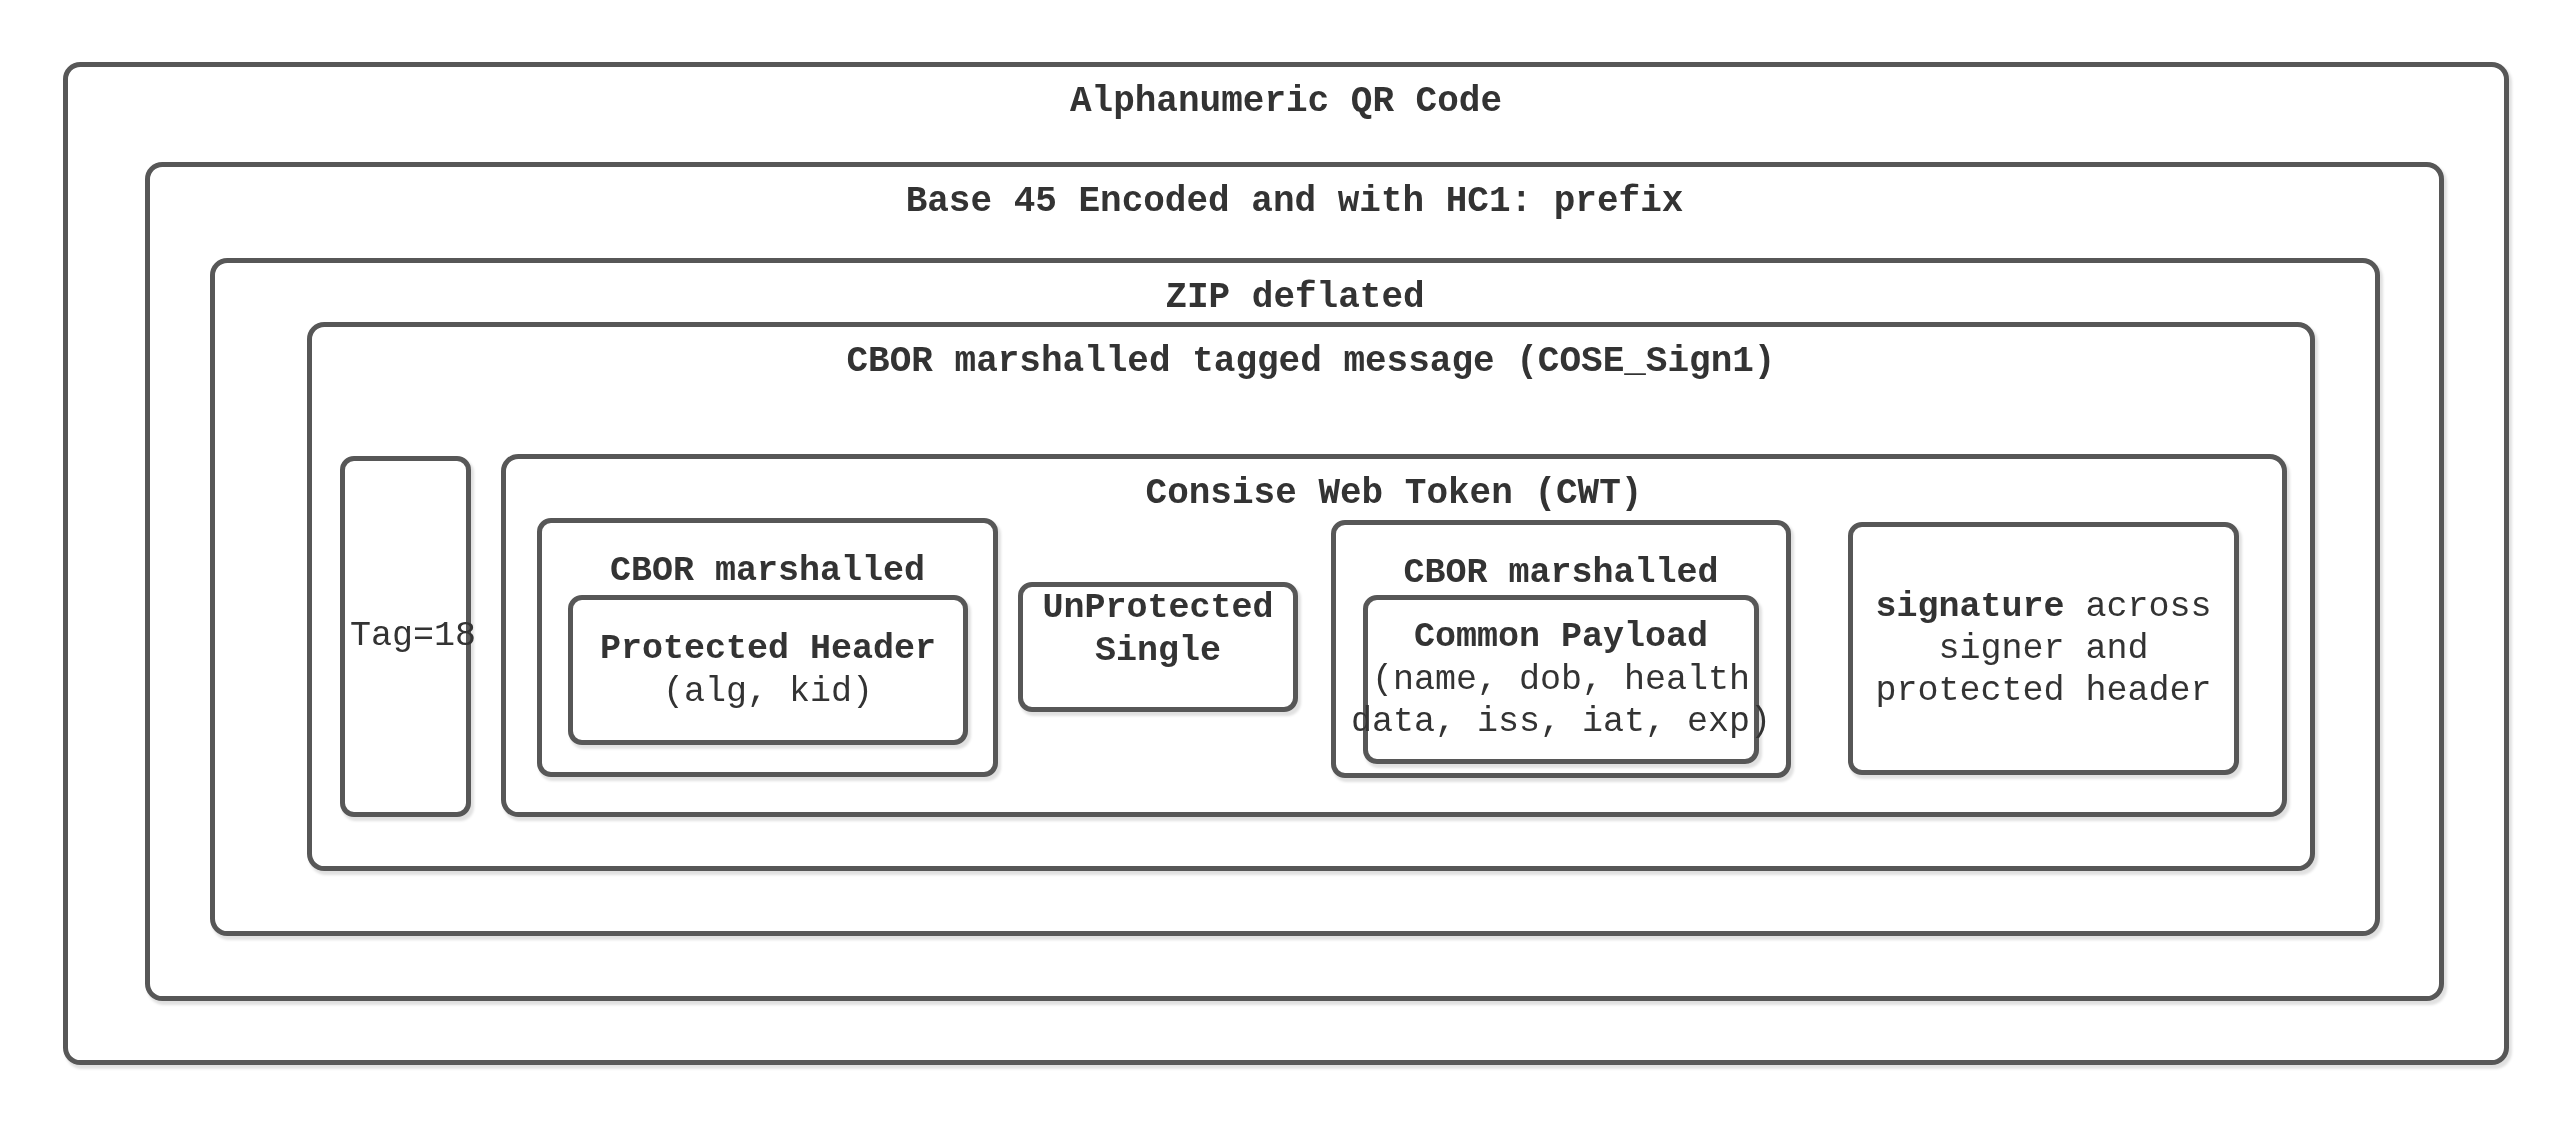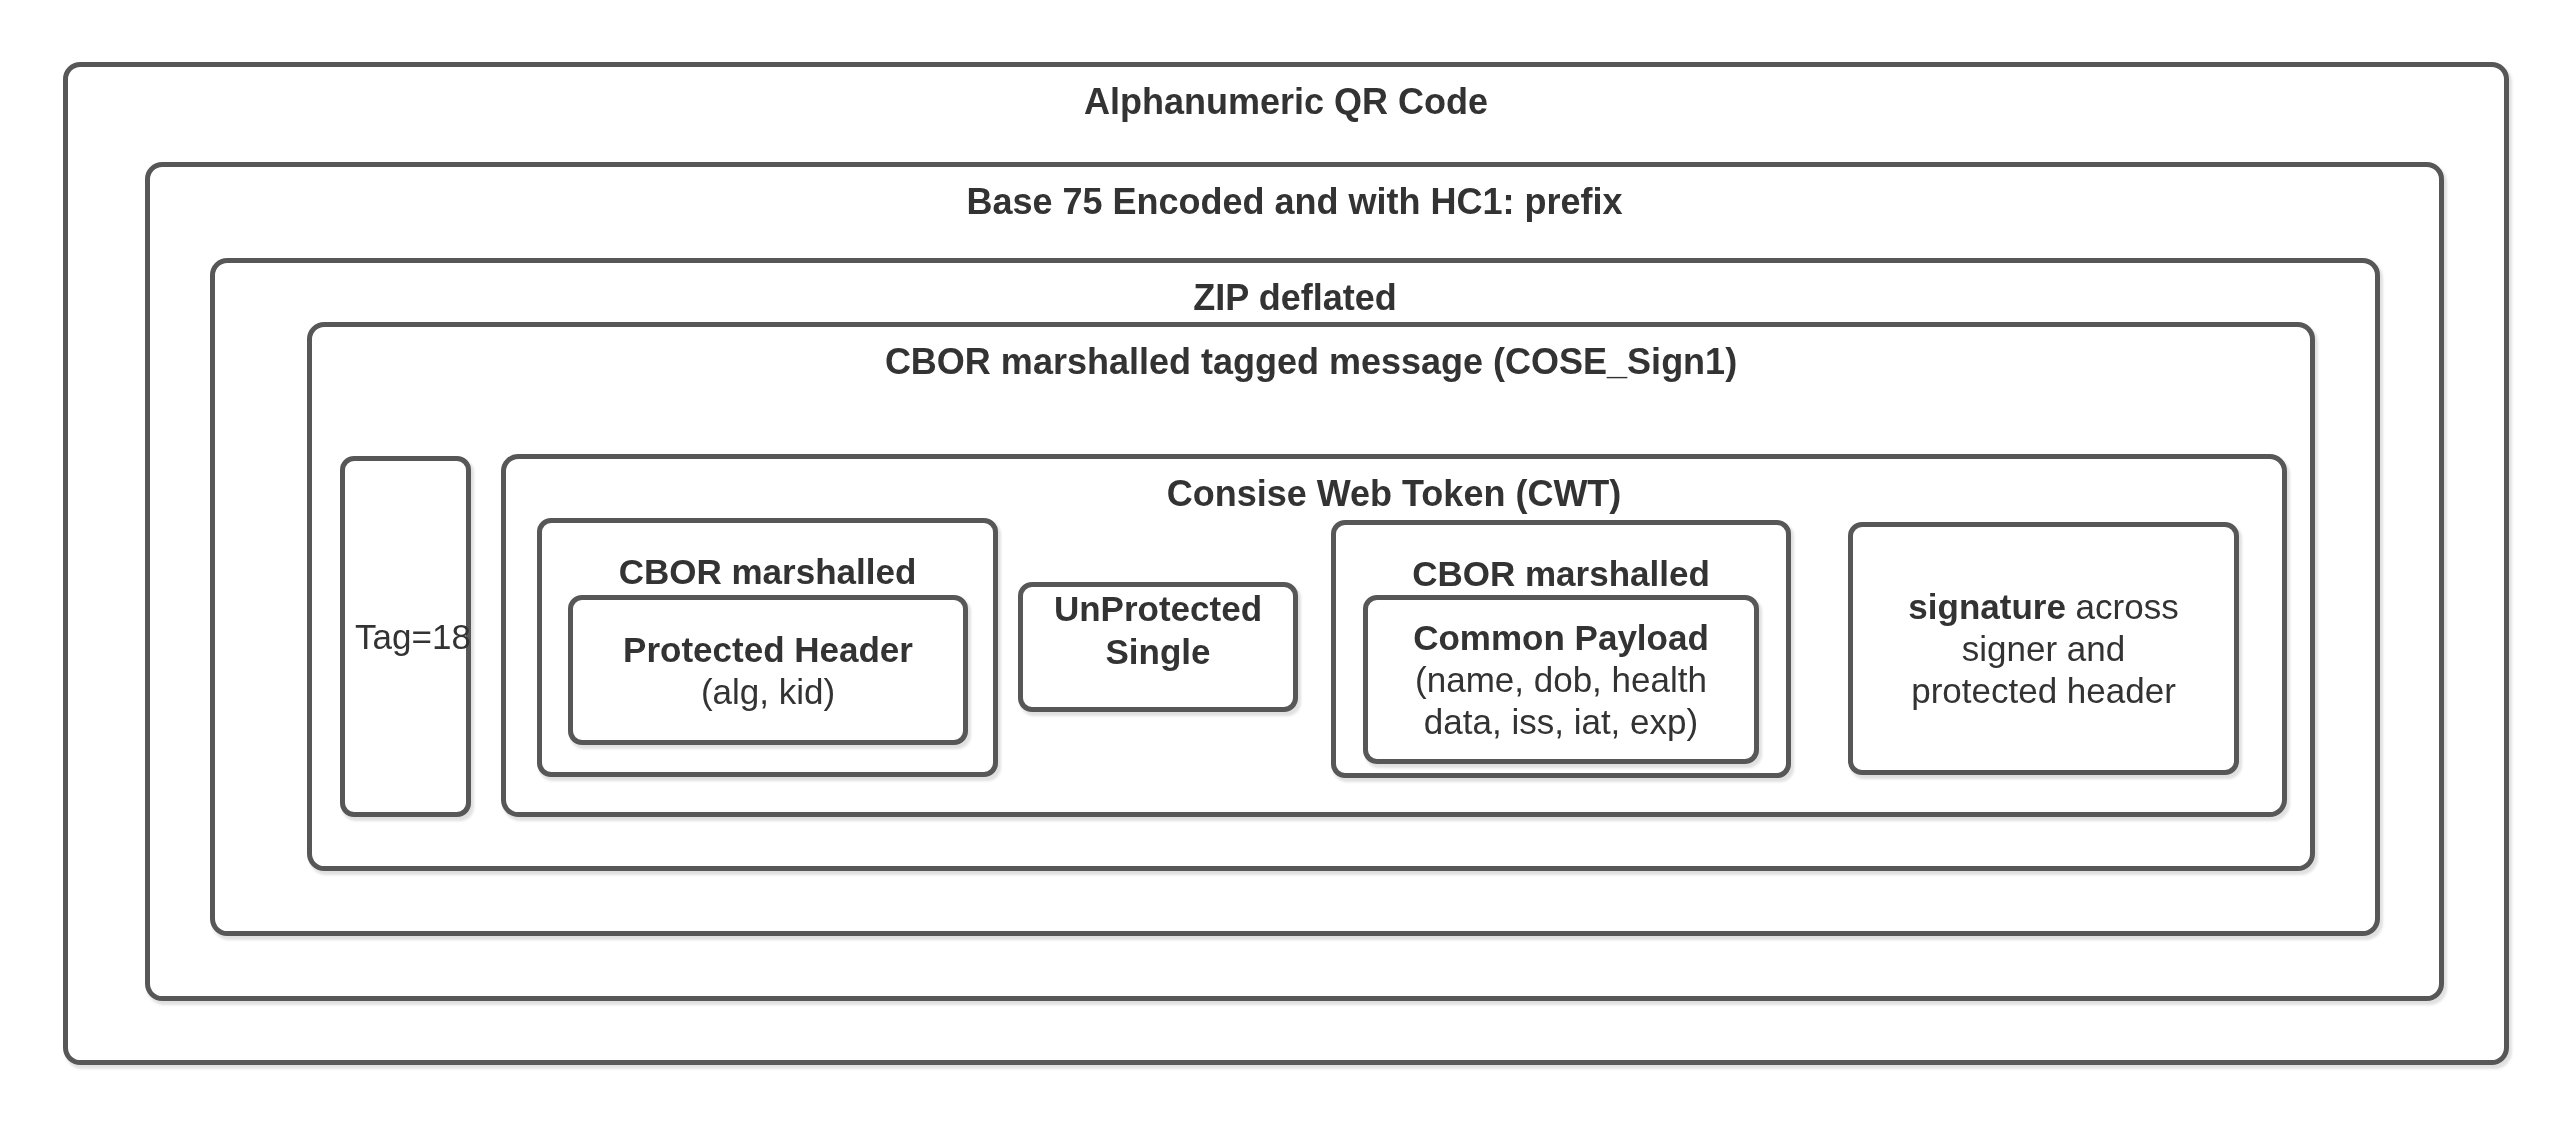--- a/index.html
+++ b/index.html
@@ -10,20 +10,21 @@
   * { margin: 0; padding: 0; box-sizing: border-box; }
   html, body { background: var(--background); }
   body { font-family: "Liberation Sans", sans-serif; color: var(--text); }
 
   .page {
     position: relative;
     width: 2576px;
     height: 1135px;
     background: var(--background);
     overflow: hidden;
+    font-family: Liberation Mono, monospace;
   }
 
   .box {
     position: absolute;
     border: 5.2px solid var(--border);
     border-radius: 17.3px;
     background: var(--background);
     box-shadow: 2.6px 3.5px 2.6px rgba(0,0,0,0.12);
   }
 
@@ -93,21 +94,21 @@
 </head>
 <body>
 
 <div class="page">
 
   <div class="box layer-qr">
     <div class="title">Alphanumeric QR Code</div>
   </div>
 
   <div class="box layer-base45">
-    <div class="title">Base 75 Encoded and with HC1: prefix</div>
+    <div class="title">Base 45 Encoded and with HC1: prefix</div>
   </div>
 
   <div class="box layer-zip">
     <div class="title">ZIP deflated</div>
   </div>
 
   <div class="box layer-cose">
     <div class="title">CBOR marshalled tagged message (COSE_Sign1)</div>
   </div>
 

